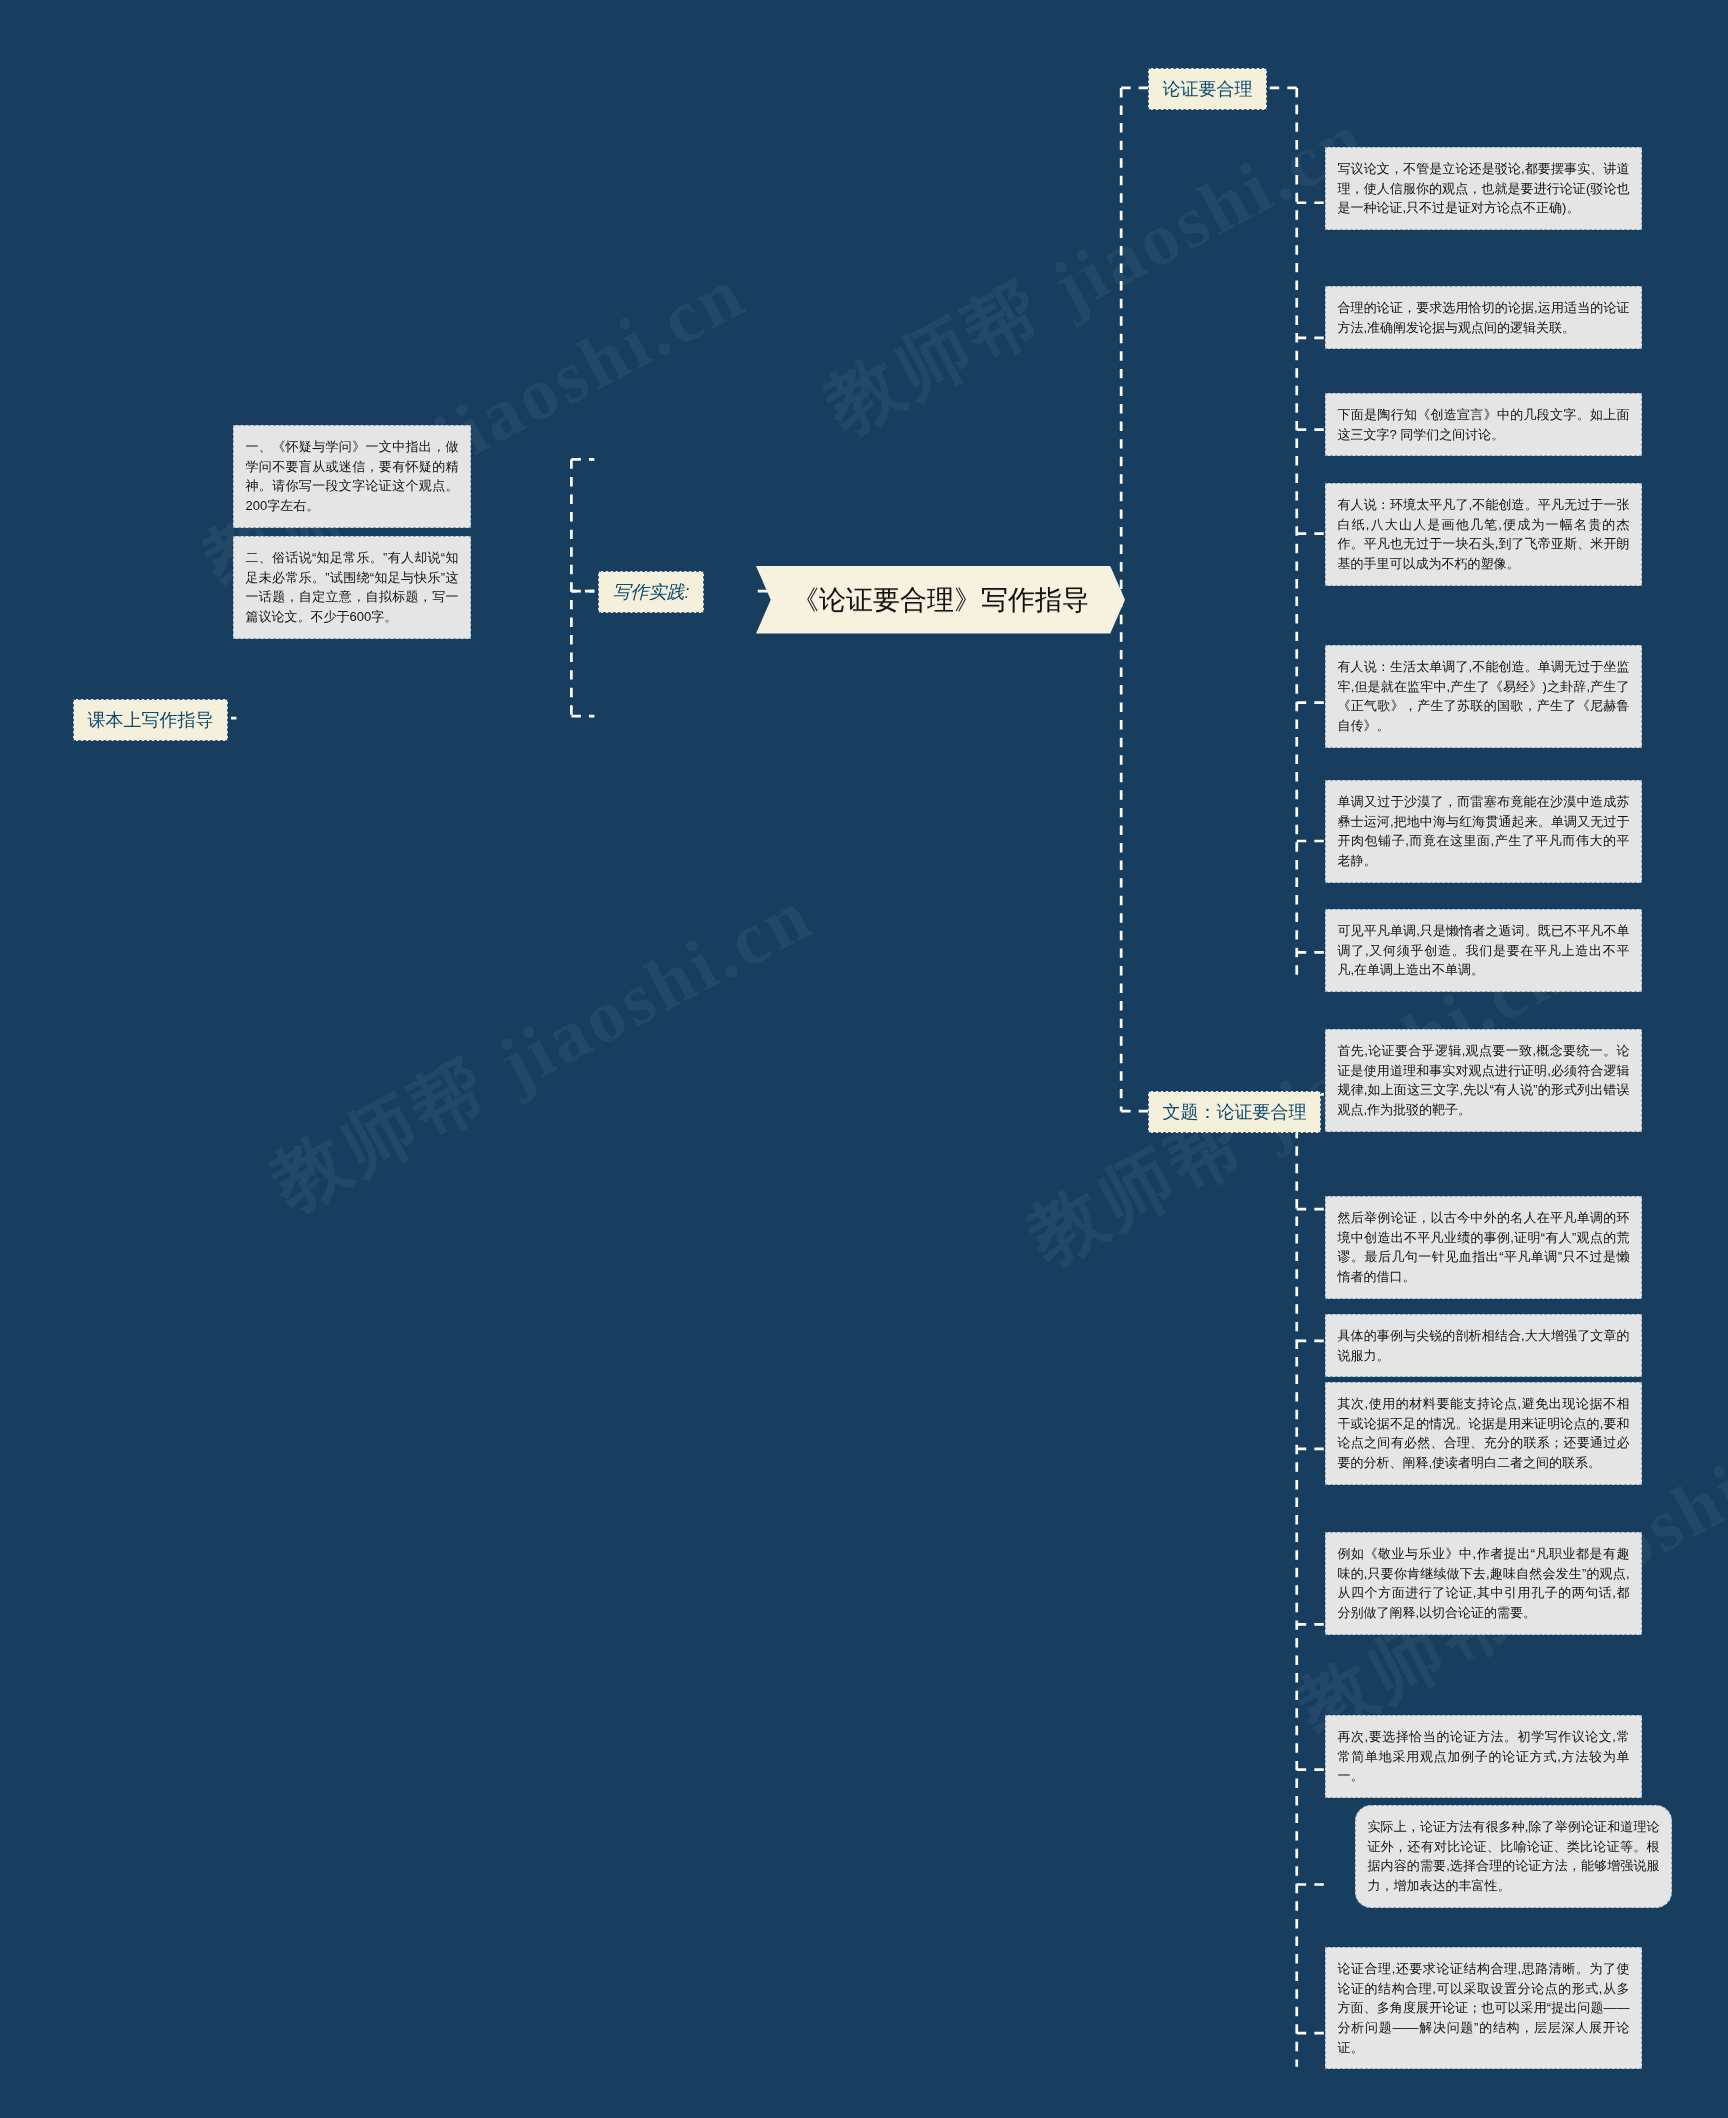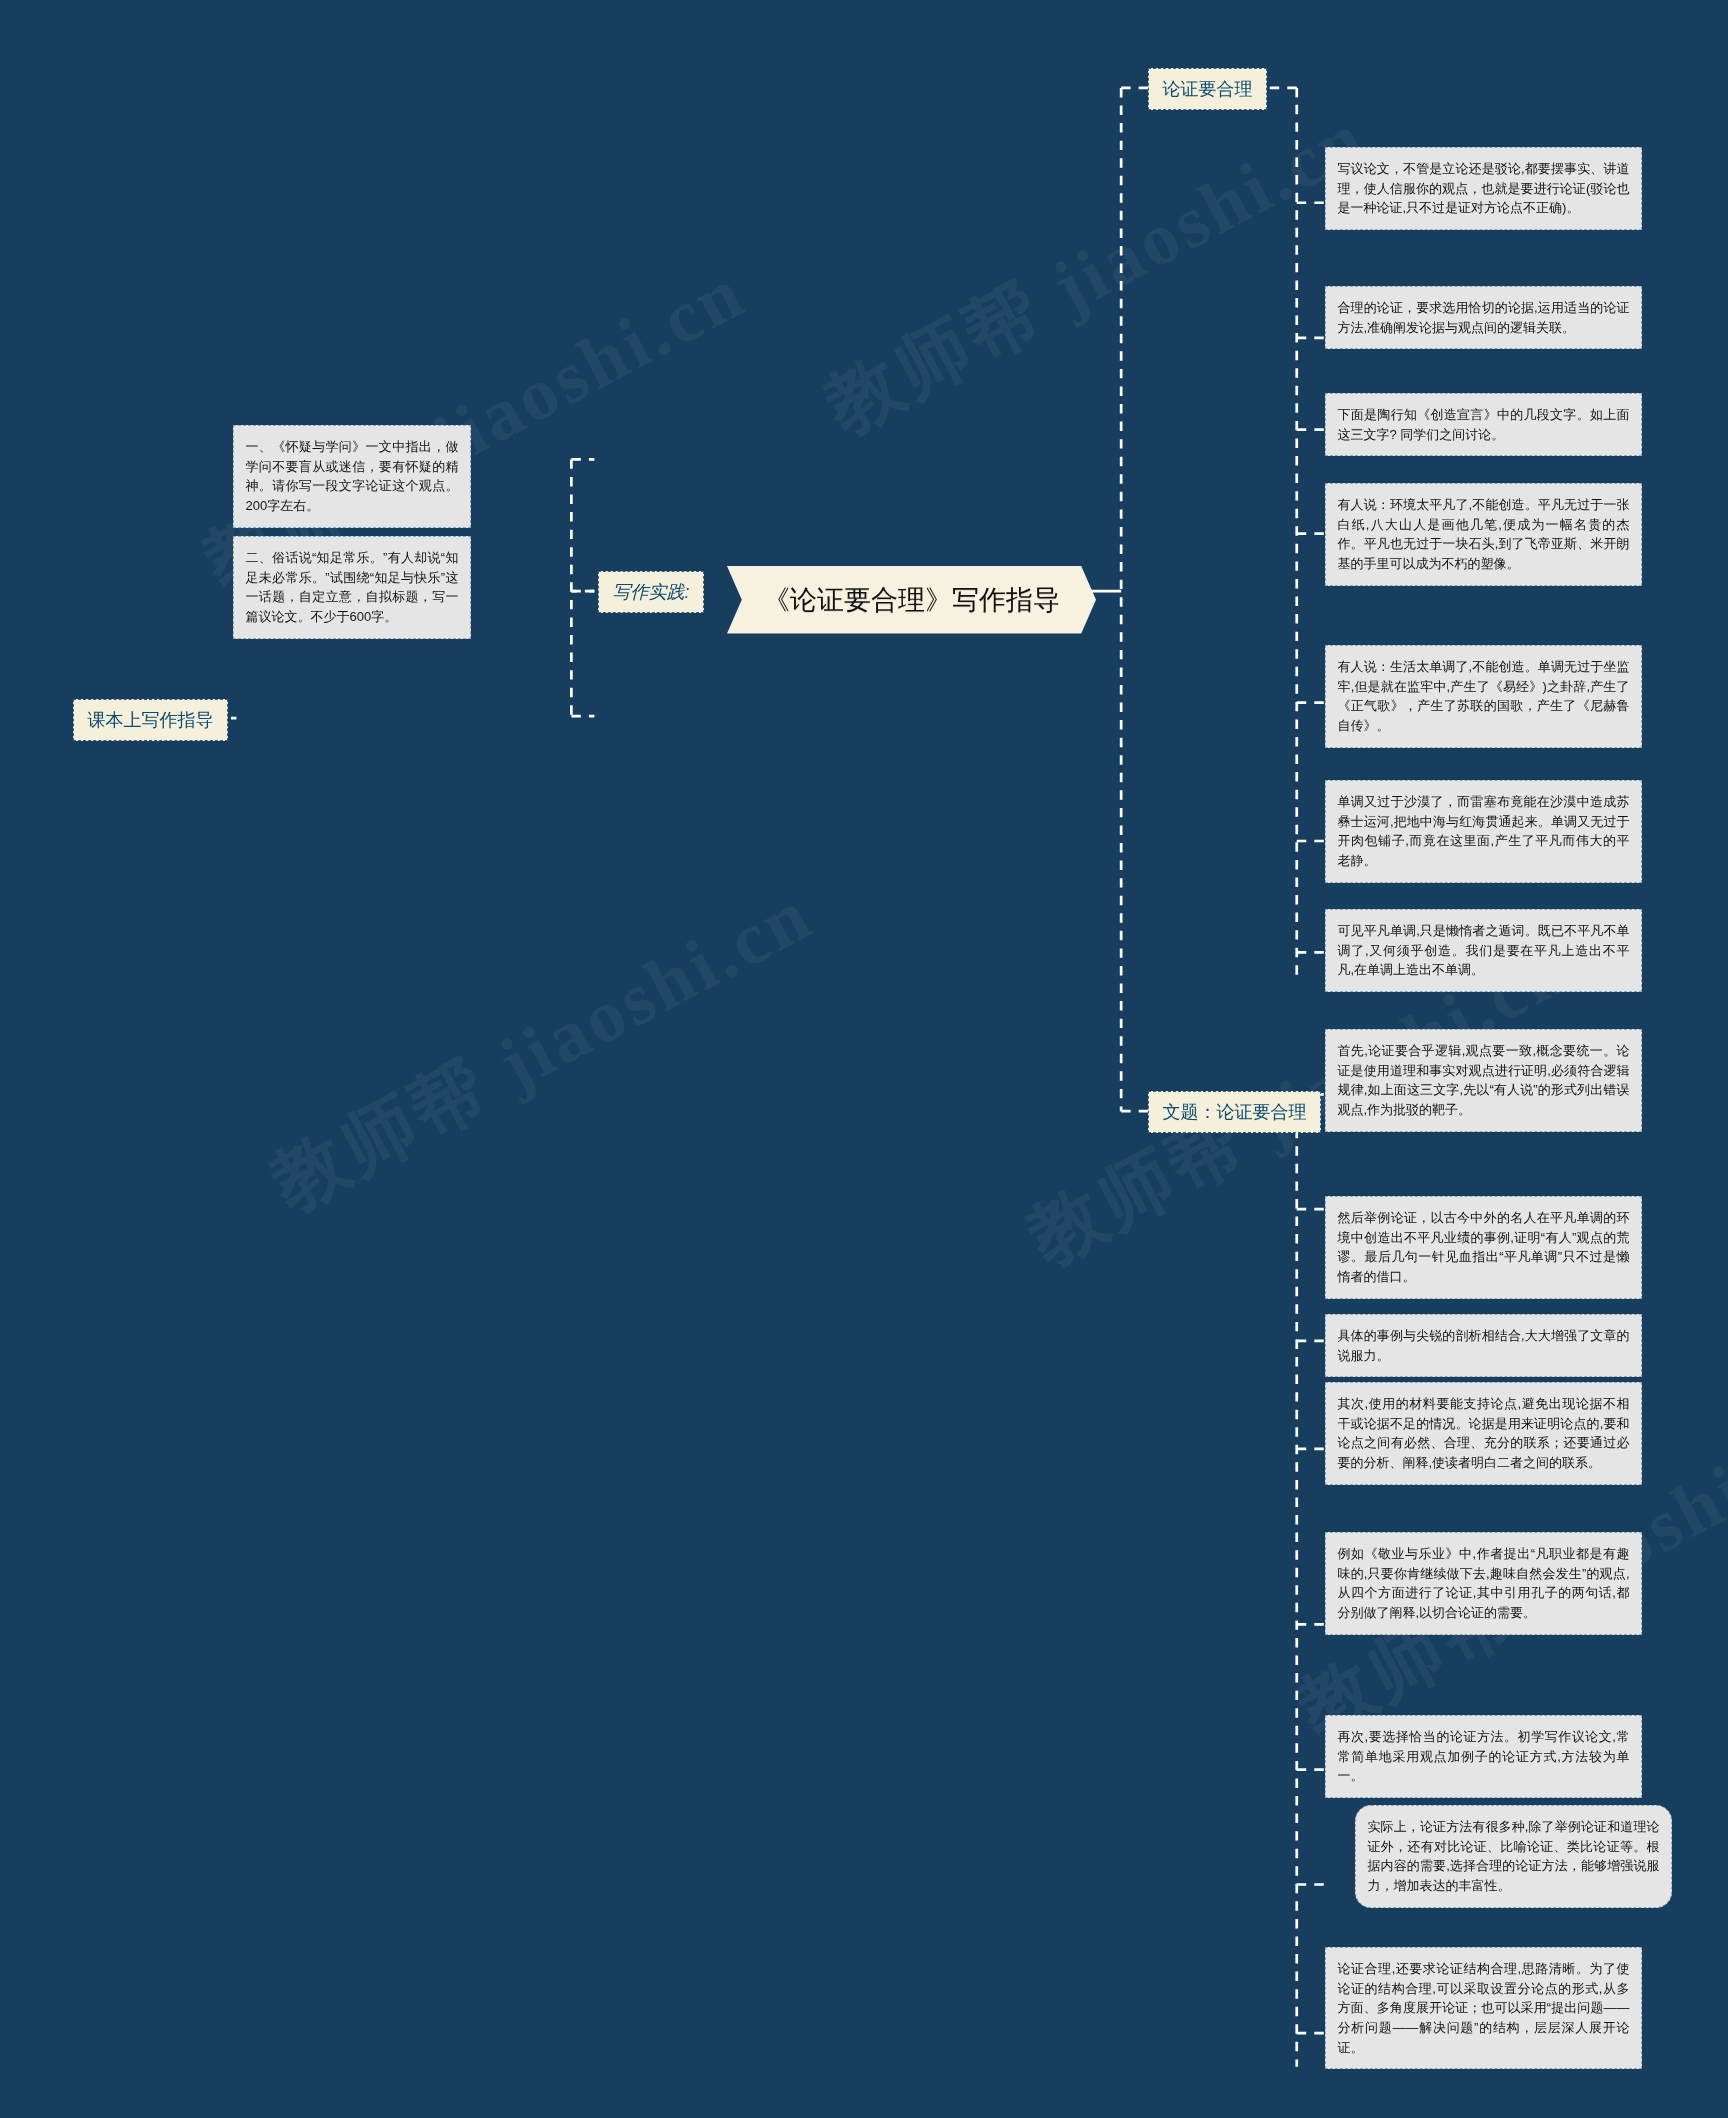--- a/index.html
+++ b/index.html
@@ -103,21 +103,21 @@
         <line x1="1920" y1="1985" x2="1962" y2="1985"></line>
         <line x1="1920" y1="2145" x2="1962" y2="2145"></line>
         <line x1="1920" y1="2405" x2="1962" y2="2405"></line>
         <line x1="1920" y1="2620" x2="1962" y2="2620"></line>
         <line x1="1920" y1="2790" x2="1962" y2="2790"></line>
         <line x1="1920" y1="3010" x2="1962" y2="3010"></line>
       </g>
     </g>
   </svg>
 
-  <div class="node root" style="left:727px;top:566px;">
+  <div class="node root" style="left:756px;top:566px;">
     <span>《论证要合理》写作指导</span>
   </div>
 
   <div class="node branch" style="left:598px;top:571px;font-style:italic;">
     <span>写作实践:</span>
   </div>
 
   <div class="node leaf left" style="left:233px;top:425px;">
     <span>一、《怀疑与学问》一文中指出，做学问不要盲从或迷信，要有怀疑的精神。请你写一段文字论证这个观点。200字左右。</span>
   </div>

